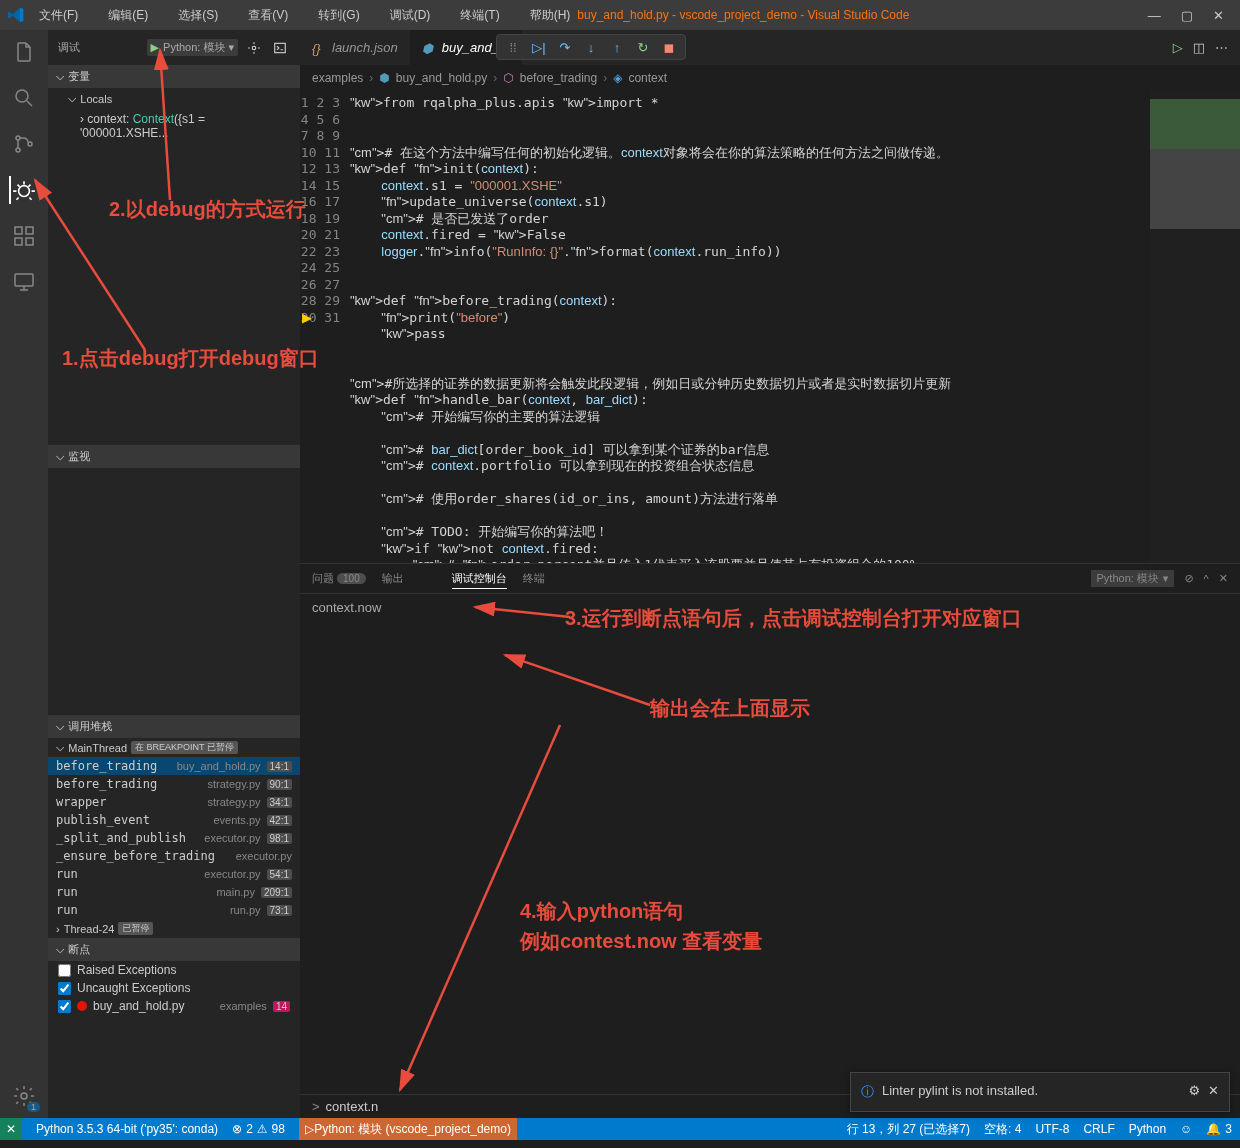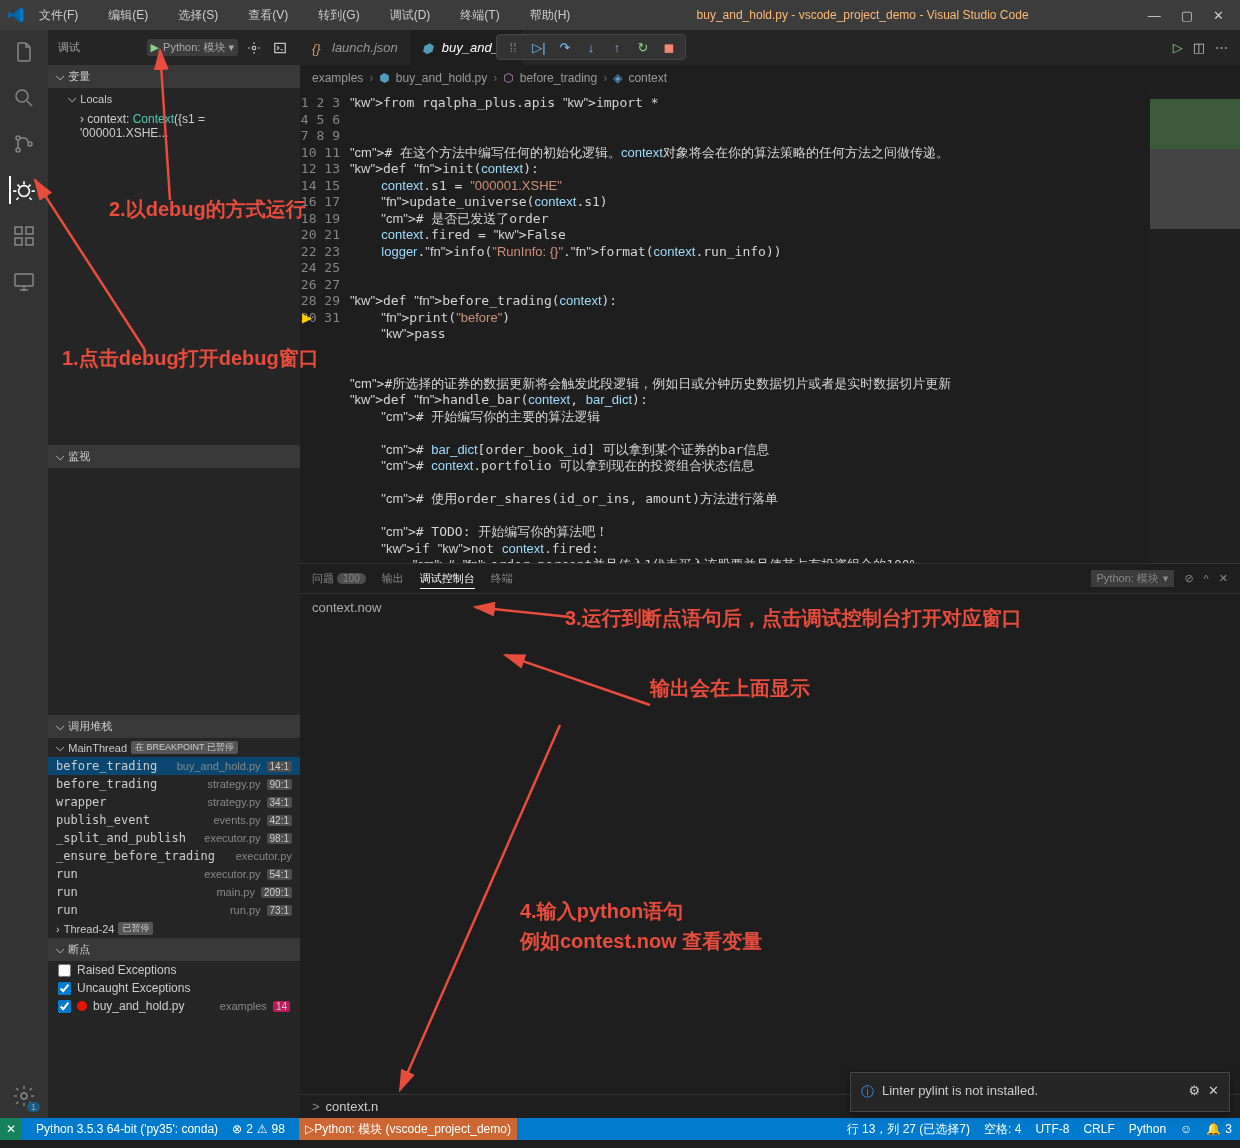--- a/index.html
+++ b/index.html
@@ -3,21 +3,21 @@
 <meta charset="utf-8">
 <style>
 * { box-sizing: border-box; margin: 0; padding: 0; font-family: "Segoe UI", "Microsoft YaHei", sans-serif; }
 body { background: #1e1e1e; color: #ccc; width: 1240px; height: 1148px; overflow: hidden; position: relative; font-size: 13px; }
 
 
 .titlebar { height: 30px; background: #3c3c3c; display: flex; align-items: center; padding: 0 8px; }
 .titlebar .vsicon { width: 16px; height: 16px; margin-right: 8px; }
 .titlebar .menus { display: flex; gap: 16px; }
 .titlebar .menus span { padding: 4px 7px; font-size: 12px; color: #ccc; }
-.titlebar .title { flex: 1; text-align: center; font-size: 12px; color: #fdba74; }
+.titlebar .title { flex: 1; font-size: 12px; color: #f97316; }
 .titlebar .wincontrols { display: flex; gap: 20px; padding-right: 8px; }
 
 
 .main { display: flex; height: 1088px; }
 .activitybar { width: 48px; background: #333; display: flex; flex-direction: column; align-items: center; padding-top: 8px; gap: 18px; }
 .activitybar .ab-icon { width: 28px; height: 28px; opacity: 0.55; display:flex;align-items:center;justify-content:center;}
 .activitybar .ab-icon.active { opacity: 1; border-left: 2px solid #fff; padding-left:0; margin-left:-2px;}
 .activitybar .bottom { margin-top: auto; margin-bottom: 8px; position:relative;}
 .badge { position:absolute; bottom:-2px; right:-2px; background:#007acc; color:#fff; border-radius:8px; font-size:9px; padding:0 4px;}
 
@@ -66,21 +66,21 @@
 .linehl { position:absolute; left:0; right:0; height:16.5px; background:#6a6a2a; opacity:0.9; z-index:-1;}
 .bpicon { position:absolute; left:-48px; width:14px; color:#ffcc00;}
 .minimap { position:absolute; right:0; top:0; width:90px; height:100%; background:rgba(40,40,40,0.3);}
 .mmblock{ background:#3a5a3a; height:50px; margin-top:8px;}
 .mmblock2{ background:#444; height:80px;}
 
 
 .panel { height: 555px; background:#1e1e1e; border-top:1px solid #333; display:flex; flex-direction:column;}
 .panelhead { height:30px; display:flex; align-items:center; padding:0 12px; gap:16px; font-size:11px; color:#888; border-bottom:1px solid #333;}
 .panelhead .pt { padding:2px 0;}
-.panelhead .pt.active { color:#fff; border-bottom:1px solid #fff;}
+.panelhead .pt.active { color:#fff; border-bottom:1px solid #fff;margin-left:32px;}
 .countbadge { background:#4d4d4d; border-radius:8px; padding:0 6px; font-size:10px;}
 .panelhead .right { margin-left:auto; display:flex; gap:10px; align-items:center;}
 .pdrop { background:#3c3c3c; padding:1px 6px; font-size:11px; display:flex; align-items:center; gap:4px;}
 .panelbody { flex:1; font-family:Consolas,monospace; font-size:13px; padding:6px 12px; color:#ccc;}
 .panelbody .blue{ color:#569cd6;}
 .panelinput { border-top:1px solid #333; padding:4px 12px; font-family:Consolas,monospace; color:#888; display:flex; gap:6px;}
 
 
 .notif { position:absolute; right:10px; bottom:36px; width:380px; background:#252526; border:1px solid #454545; padding:10px; z-index:50; box-shadow:0 2px 8px rgba(0,0,0,0.4);}
 .notif .nh { display:flex; gap:8px; align-items:flex-start;}
@@ -437,21 +437,21 @@
   <span class="dticon" style="color:#75beff;">↷</span>
   <span class="dticon" style="color:#75beff;">↓</span>
   <span class="dticon" style="color:#75beff;">↑</span>
   <span class="dticon" style="color:#89d185;">↻</span>
   <span class="dticon" style="color:#f48771;">◼</span>
 </div>
 
 <div class="ann" style="top:345px; left:62px;">1.点击debug打开debug窗口</div>
 <div class="ann" style="top:196px; left:109px;">2.以debug的方式运行</div>
 <div class="ann" style="top:605px; left:565px;">3.运行到断点语句后，点击调试控制台打开对应窗口</div>
-<div class="ann" style="top:675px; left:650px;">输出会在上面显示</div>
+<div class="ann" style="top:695px; left:650px;">输出会在上面显示</div>
 <div class="ann" style="top:898px; left:520px;">4.输入python语句</div>
 <div class="ann" style="top:928px; left:520px;">例如contest.now 查看变量</div>
 
 <svg class="arrow" style="top:40px; left:30px;" width="230" height="320">
     <defs>
       <marker id="ah" markerWidth="10" markerHeight="10" refX="8" refY="3" orient="auto">
         <path d="M0,0 L0,6 L9,3 z" fill="#e74c3c"></path>
       </marker>
     </defs>
     <line x1="115" y1="310" x2="5" y2="140" stroke="#e74c3c" stroke-width="2.5" marker-end="url(#ah)"></line>

